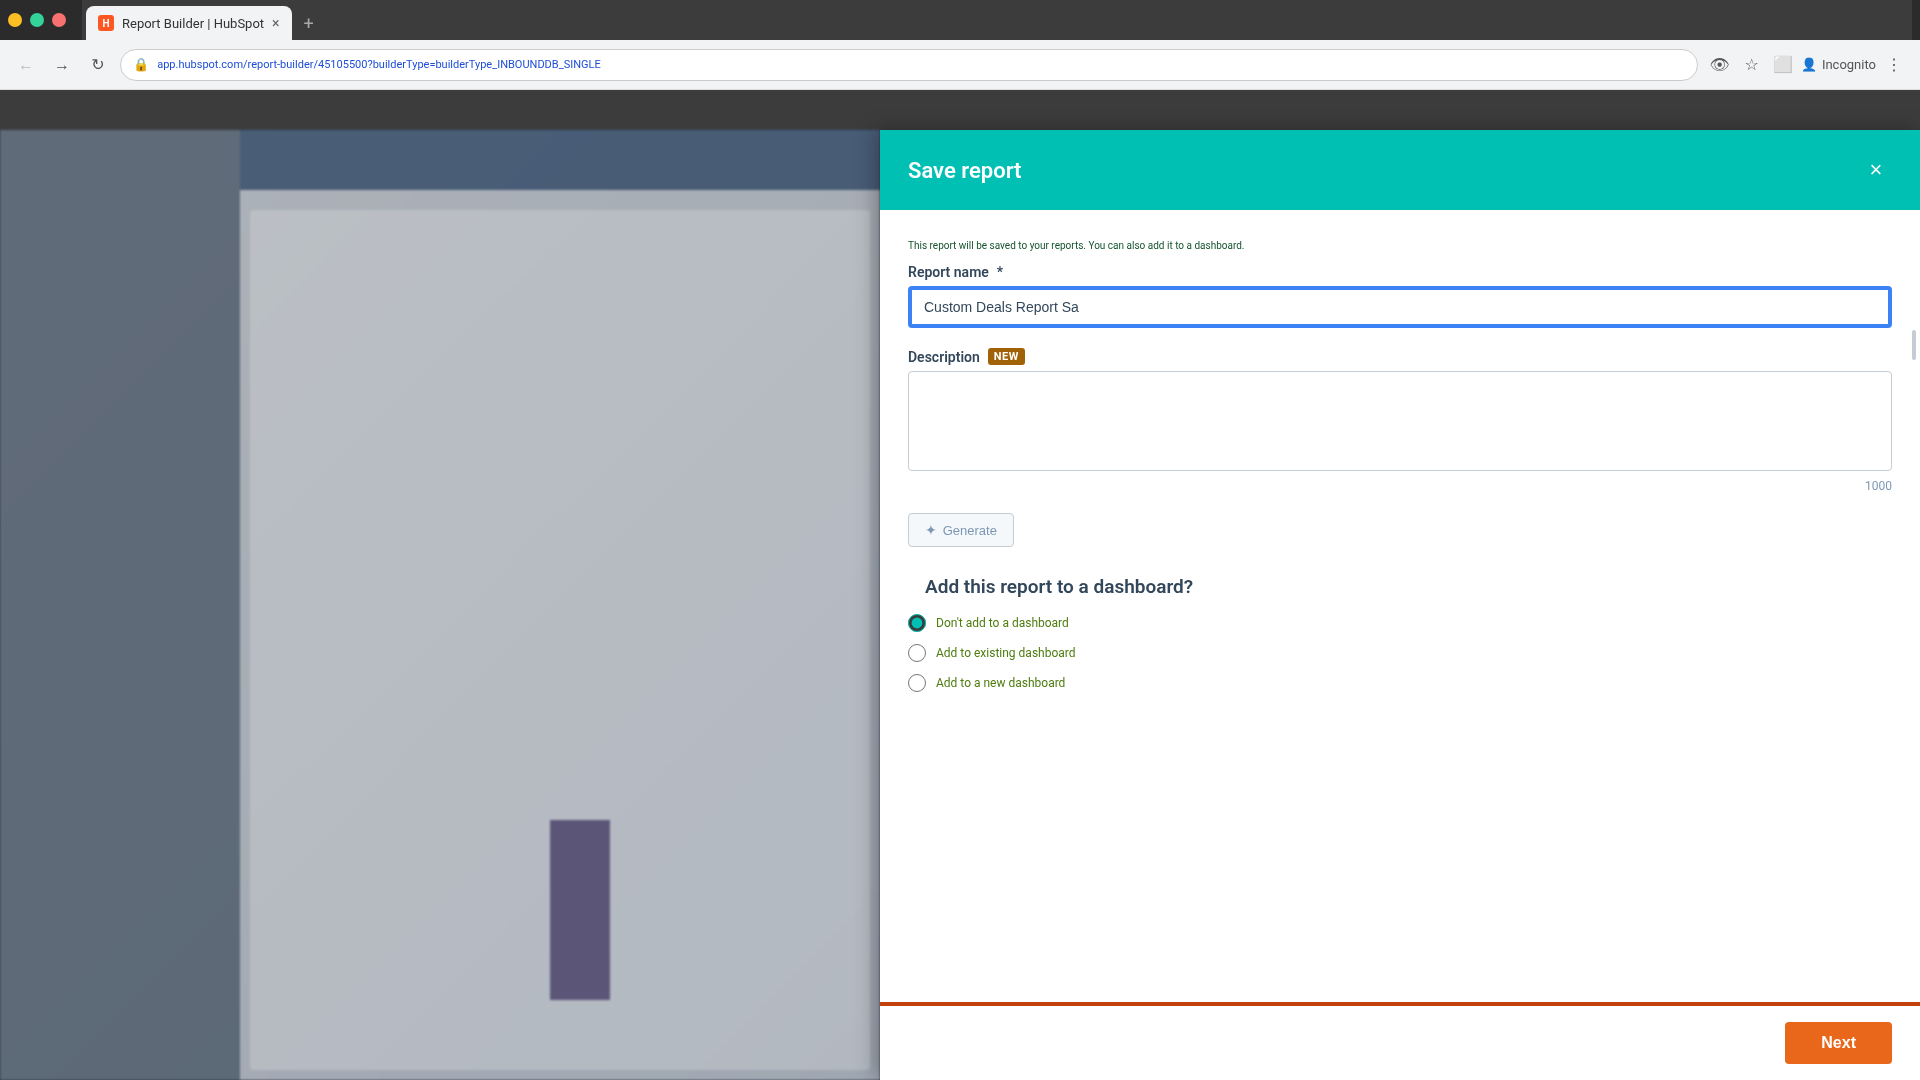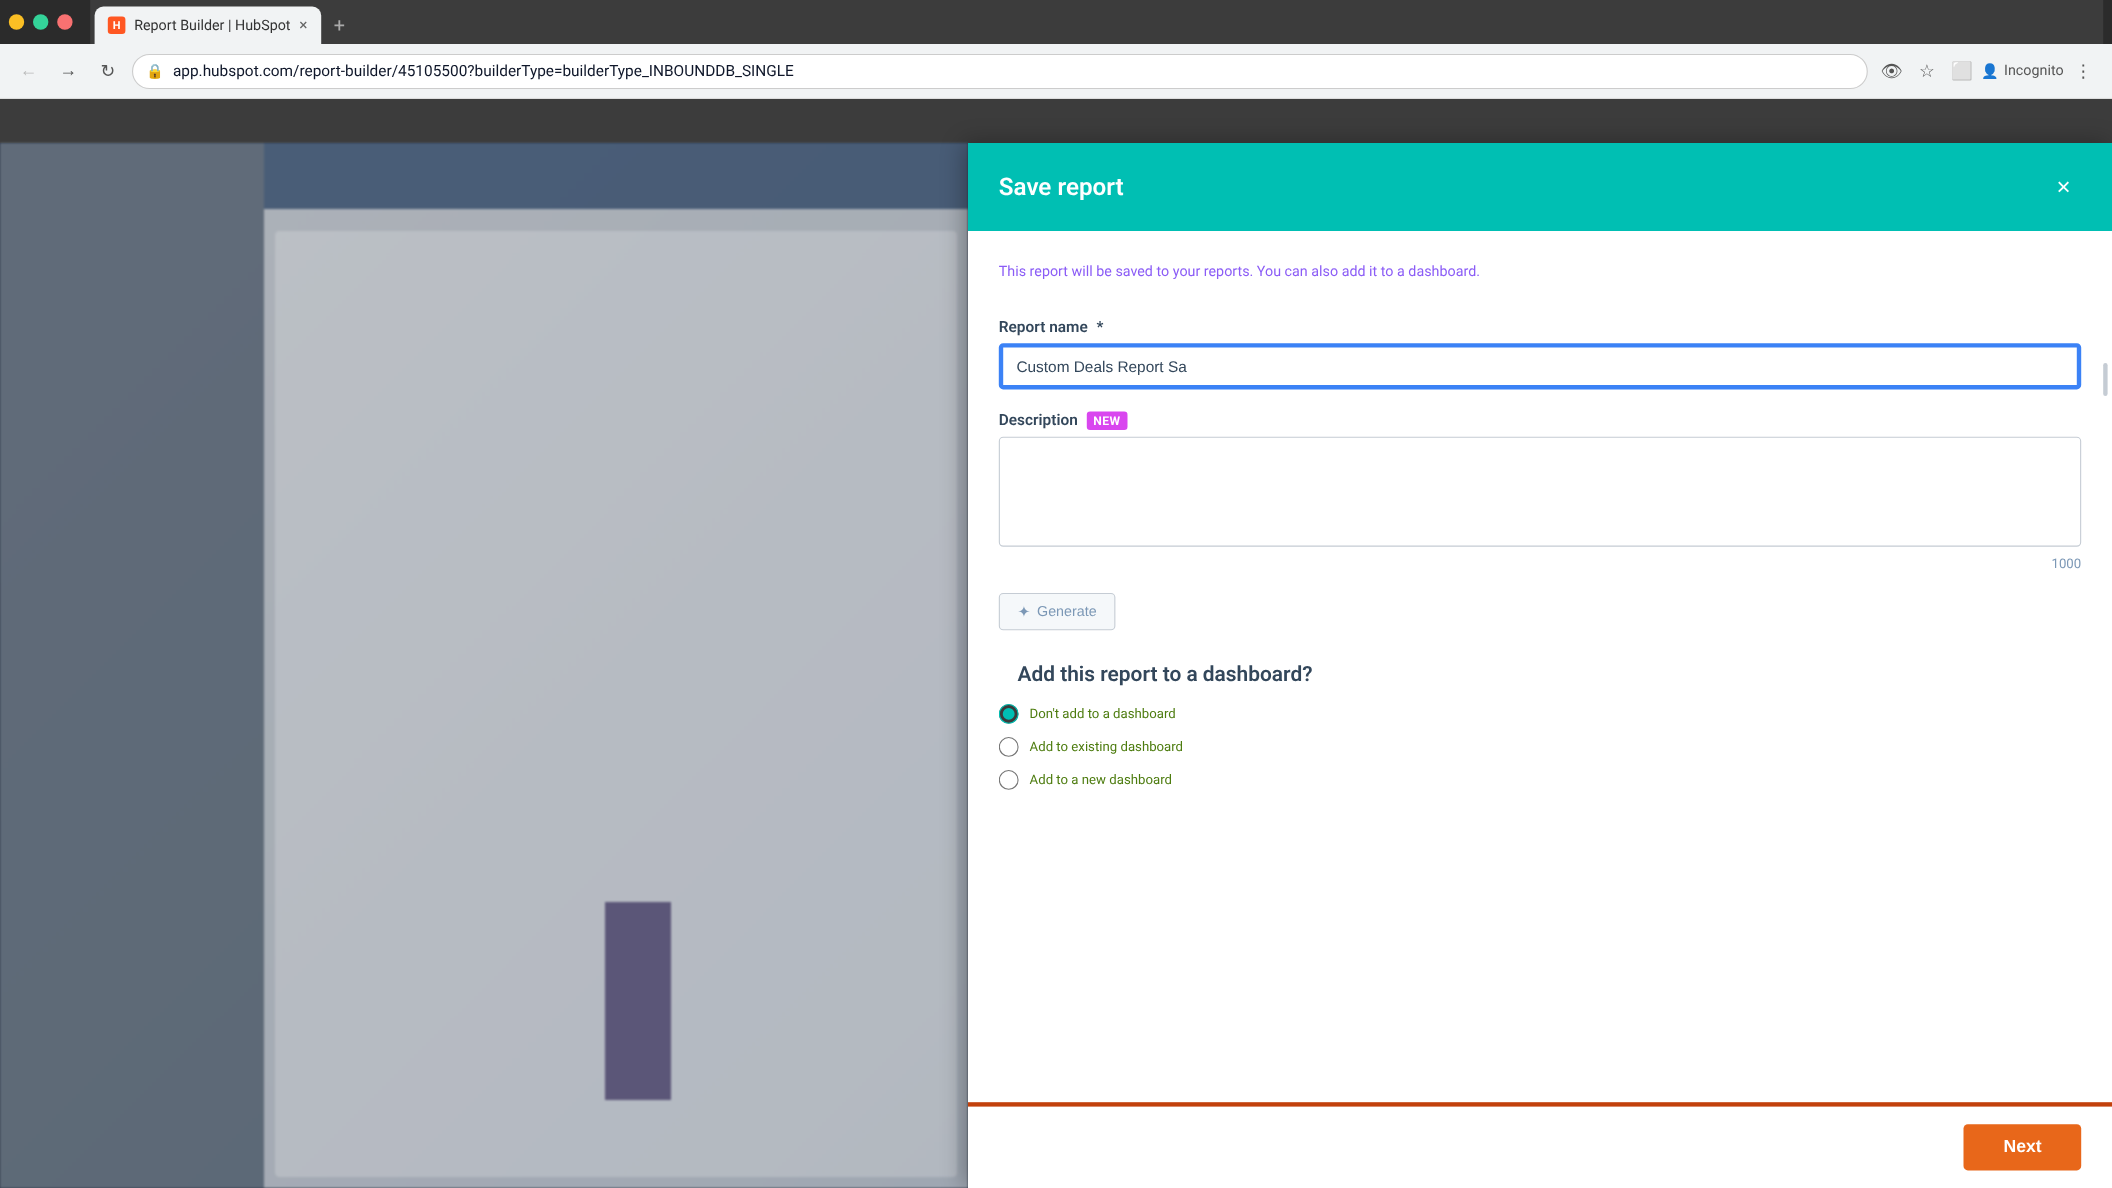--- a/index.html
+++ b/index.html
@@ -90,21 +90,21 @@
       height: 32px;
       background: white;
       border: 1px solid #ccc;
       border-radius: 16px;
       display: flex;
       align-items: center;
       padding: 0 12px;
       gap: 8px;
     }
     .lock-icon { color: #555; font-size: 13px; }
-    .url-text { font-size: 14px; color: #0f172a; flex: 1; }
+    .url-text { font-size: 11px; color: #1d4ed8; flex: 1; }
     .nav-actions { display: flex; gap: 4px; align-items: center; }
     .nav-action-btn { width: 28px; height: 28px; border: none; background: transparent; cursor: pointer; color: #555; font-size: 16px; display: flex; align-items: center; justify-content: center; border-radius: 50%; }
     .incognito-badge {
       display: flex; align-items: center; gap: 4px;
       font-size: 13px; color: #555;
     }
 
     
     .main-content {
       position: absolute;
@@ -188,40 +188,40 @@
       cursor: pointer;
       display: flex; align-items: center; justify-content: center;
       border-radius: 4px;
     }
     .modal-body {
       flex: 1;
       padding: 28px;
       overflow-y: auto;
     }
     .modal-description {
-      font-size: 13px;
-      color: #8b5cf6;
+      font-size: 10px;
+      color: #14532d;
       line-height: 1.5;
-      margin-bottom: 32px;
+      margin-bottom: 11px;
     }
     .form-group {
       margin-bottom: 20px;
     }
     .form-label {
       font-size: 14px;
       font-weight: 600;
       color: #33475b;
       margin-bottom: 6px;
       display: flex;
       align-items: center;
       gap: 8px;
     }
     .required-star { color: #33475b; }
     .new-badge {
-      background: #d946ef;
+      background: #a16207;
       color: white;
       font-size: 11px;
       font-weight: 700;
       padding: 2px 6px;
       border-radius: 3px;
       letter-spacing: 0.5px;
     }
     .form-input {
       width: 100%;
       height: 42px;

